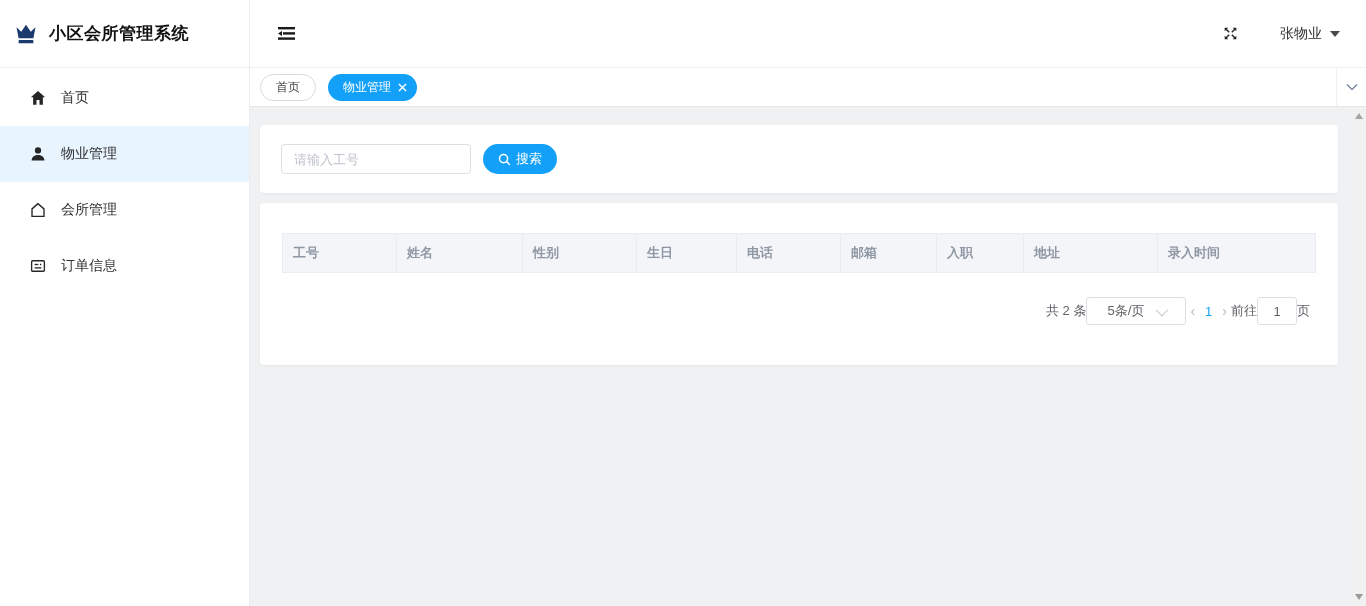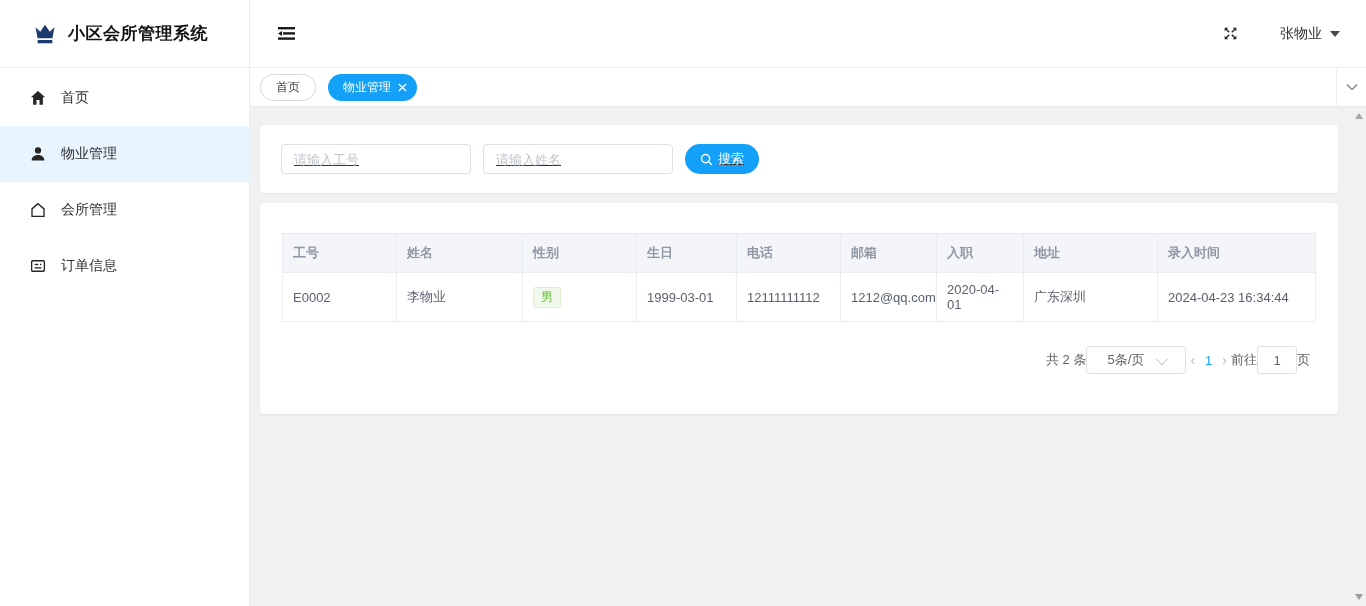--- a/index.html
+++ b/index.html
@@ -1,21 +1,21 @@
 <!DOCTYPE html>
 <html><head>
 <meta charset="utf-8">
 <style>
   * { margin:0; padding:0; box-sizing:border-box; }
   html,body { width:1366px; height:606px; overflow:hidden; }
   body { font-family:"Liberation Sans","DejaVu Sans",sans-serif; background:#f0f1f3; color:#303133; }
 
   
   .header { height:68px; background:#fff; display:flex; border-bottom:1px solid #f0f0f0; }
-  .logo-box { width:250px; flex:0 0 250px; display:flex; align-items:center; gap:10px; padding-left:32px; border-right:1px solid #ececec; }
+  .logo-box { width:250px; flex:0 0 250px; display:flex; align-items:center; gap:10px; padding-left:13px; border-right:1px solid #ececec; }
   .logo-title { font-size:17px; font-weight:bold; color:#111; letter-spacing:0.5px; }
   .header-main { flex:1; display:flex; align-items:center; padding:0 26px 0 28px; }
   .hamburger { cursor:pointer; display:flex; align-items:center; }
   .header-spacer { flex:1; }
   .fullscreen-btn { cursor:pointer; display:flex; align-items:center; margin-right:42px; }
   .user-box { display:flex; align-items:center; gap:8px; cursor:pointer; font-size:14px; color:#303133; }
   .caret-down { width:0; height:0; border-left:5px solid transparent; border-right:5px solid transparent; border-top:6px solid #4a4a4a; }
 
   
   .layout { display:flex; height:538px; }
@@ -30,21 +30,21 @@
   .tabbar { height:39px; background:#fff; border-bottom:1px solid #e7e7e7; display:flex; align-items:center; gap:12px; padding-left:10px; position:relative; }
   .tab { height:27px; display:inline-flex; align-items:center; padding:0 15px; border-radius:14px; font-size:12px; cursor:pointer; }
   .tab.plain { background:#fff; border:1px solid #d9d9d9; color:#444; }
   .tab.active { background:#13a0f8; color:#fff; padding-right:10px; }
   .tab-close { margin-left:7px; display:flex; cursor:pointer; }
   .tab-chevron-btn { position:absolute; right:0; top:0; width:30px; height:38px; background:#fff; border-left:1px solid #f0f0f0; display:flex; align-items:center; justify-content:center; cursor:pointer; }
 
   
   .content { flex:1; padding:18px 28px 0 10px; overflow:hidden; }
   .card { background:#fff; border-radius:4px; box-shadow:0 1px 3px rgba(0,0,0,0.05); }
-  .search-card { padding:19px 21px; display:flex; align-items:center; gap:12px; margin-bottom:10px;text-decoration:underline; }
+  .search-card { padding:19px 21px; display:flex; align-items:center; gap:12px; margin-bottom:10px; }
   .text-input { width:190px; height:30px; border:1px solid #dcdfe6; border-radius:4px; padding:0 12px; font-size:13px; color:#606266; outline:none; font-family:inherit; }
   .text-input::placeholder { color:#c0c4cc; }
   .search-btn { height:30px; padding:0 15px; border:none; border-radius:15px; background:#13a0f8; color:#fff; font-size:13px; display:inline-flex; align-items:center; gap:5px; margin-left:0; cursor:pointer; font-family:inherit; }
 
   .table-card { padding:30px 22px 40px; }
   table { width:100%; border-collapse:collapse; table-layout:fixed; font-size:13px; }
   th { background:#f3f5f9; color:#8f97a3; font-weight:bold; text-align:left; padding:10px 10px; border:1px solid #e9ecf1; }
   td { color:#5a616e; padding:9px 10px; border:1px solid #ebeef5; background:#fff; }
   tbody tr.striped td { background:#fafafa; }
   .tag-success { display:inline-block; padding:1px 7px; font-size:12px; line-height:17px; color:#67c23a; background:#f0f9eb; border:1px solid #dcefcc; border-radius:3px; }
@@ -161,21 +161,20 @@
         <svg width="12" height="8" viewBox="0 0 12 8">
             <path d="M1 1.5 L6 6.5 L11 1.5" fill="none" stroke="#7d8aa0" stroke-width="1.5"></path>
           </svg>
       </span>
     </div>
 
     <div class="content">
 
       <div class="card search-card">
         <input class="text-input" type="text" placeholder="请输入工号" style="">
-        <input class="text-input" type="text" placeholder="请输入姓名" style="">
         <button class="search-btn">
           <span style="display:flex;">
             <svg width="13" height="13" viewBox="0 0 14 14" fill="none" stroke="#fff" stroke-width="1.6">
                 <circle cx="6" cy="6" r="4.4"></circle>
                 <path d="M9.4 9.4 L12.6 12.6"></path>
               </svg>
           </span>
           <span>搜索</span>
         </button>
       </div>
@@ -200,31 +199,20 @@
               <th>性别</th>
               <th>生日</th>
               <th>电话</th>
               <th>邮箱</th>
               <th>入职</th>
               <th>地址</th>
               <th>录入时间</th>
             </tr>
           </thead>
           <tbody>
-            <tr>
-              <td>E0002</td>
-              <td>李物业</td>
-              <td><span class="tag-success">男</span></td>
-              <td>1999-03-01</td>
-              <td>12111111112</td>
-              <td>1212@qq.com</td>
-              <td>2020-04-01</td>
-              <td>广东深圳</td>
-              <td>2024-04-23 16:34:44</td>
-            </tr>
           </tbody>
         </table>
 
         <div class="pagination">
           <span>共 2 条</span>
           <span class="size-select">
             <span>5条/页</span>
             <span class="chev down"></span>
           </span>
           <span class="page-arrow">‹</span>

